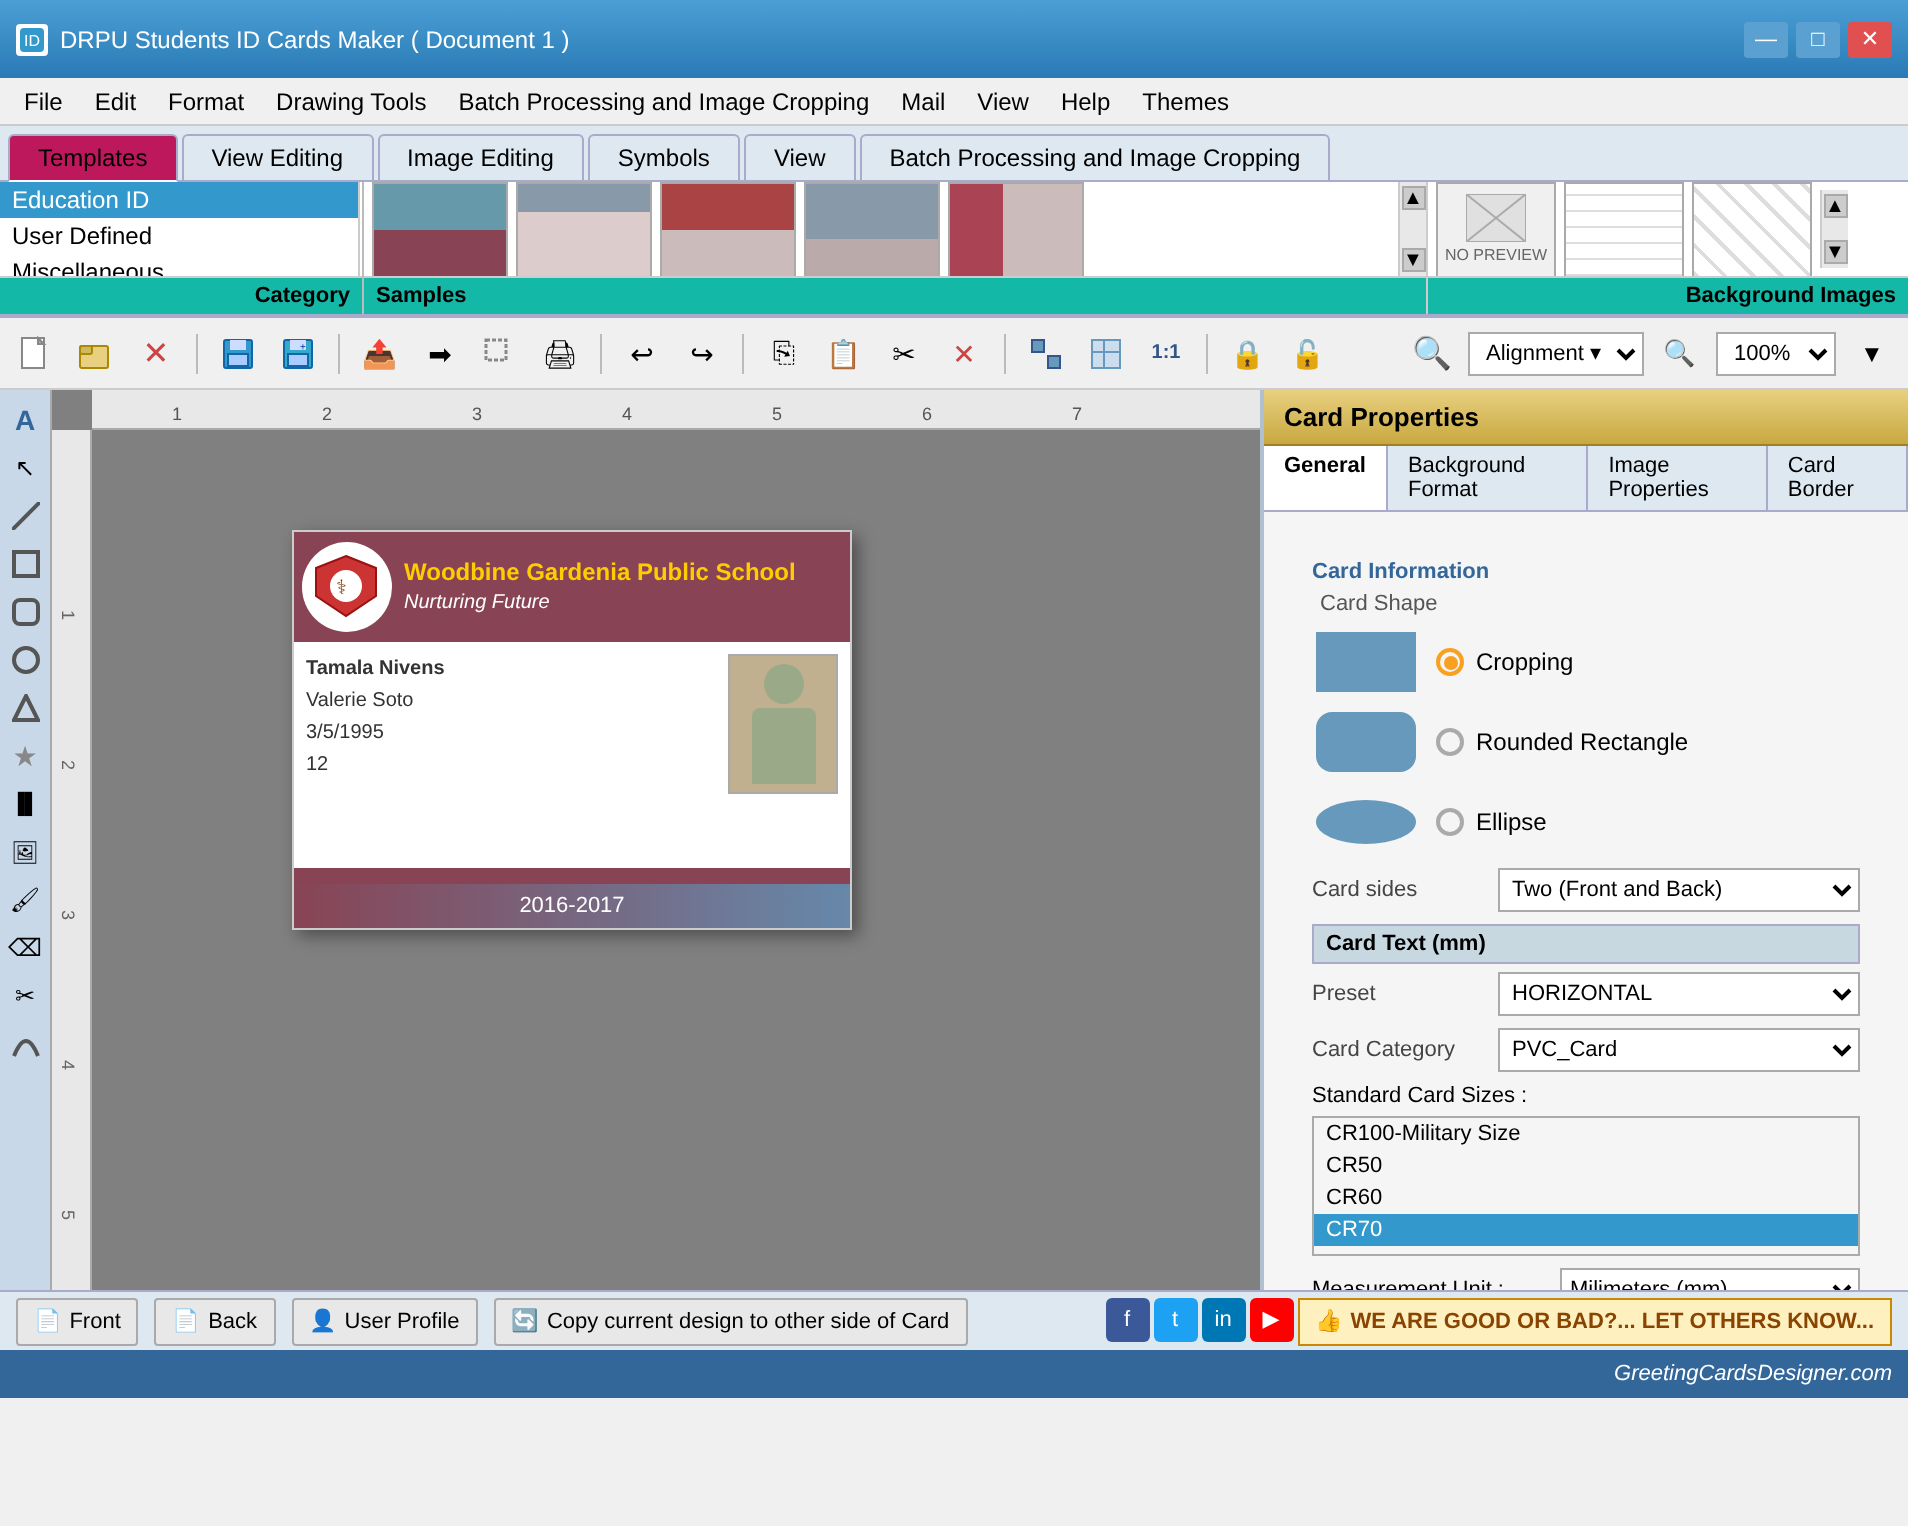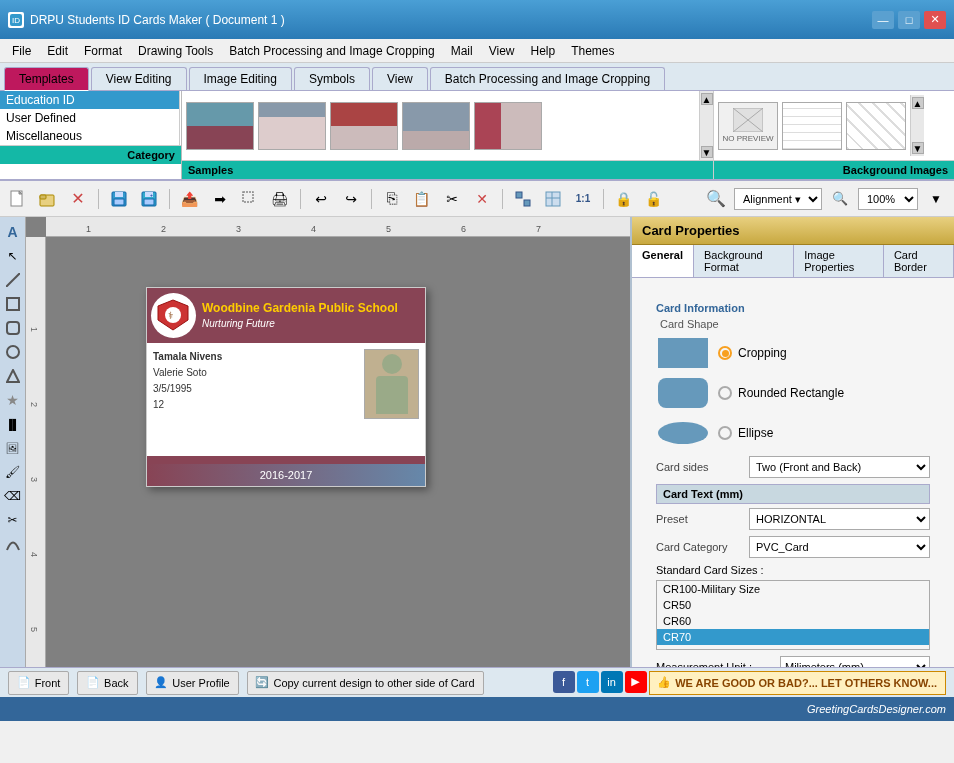--- a/index.html
+++ b/index.html
@@ -63,21 +63,21 @@
     .tab.active {
       background: #be185d;
       border-bottom: 1px solid white;
       z-index: 1;
       margin-bottom: -1px;
     }
 
     
     .templates-panel {
       display: flex;
-      height: 90px;
+      height: 68px;
       background: white;
       border-bottom: 2px solid #aac;
     }
     .category-panel {
       width: 180px;
       border-right: 1px solid #ccc;
       overflow-y: auto;
     }
     .category-item {
       padding: 2px 6px;

